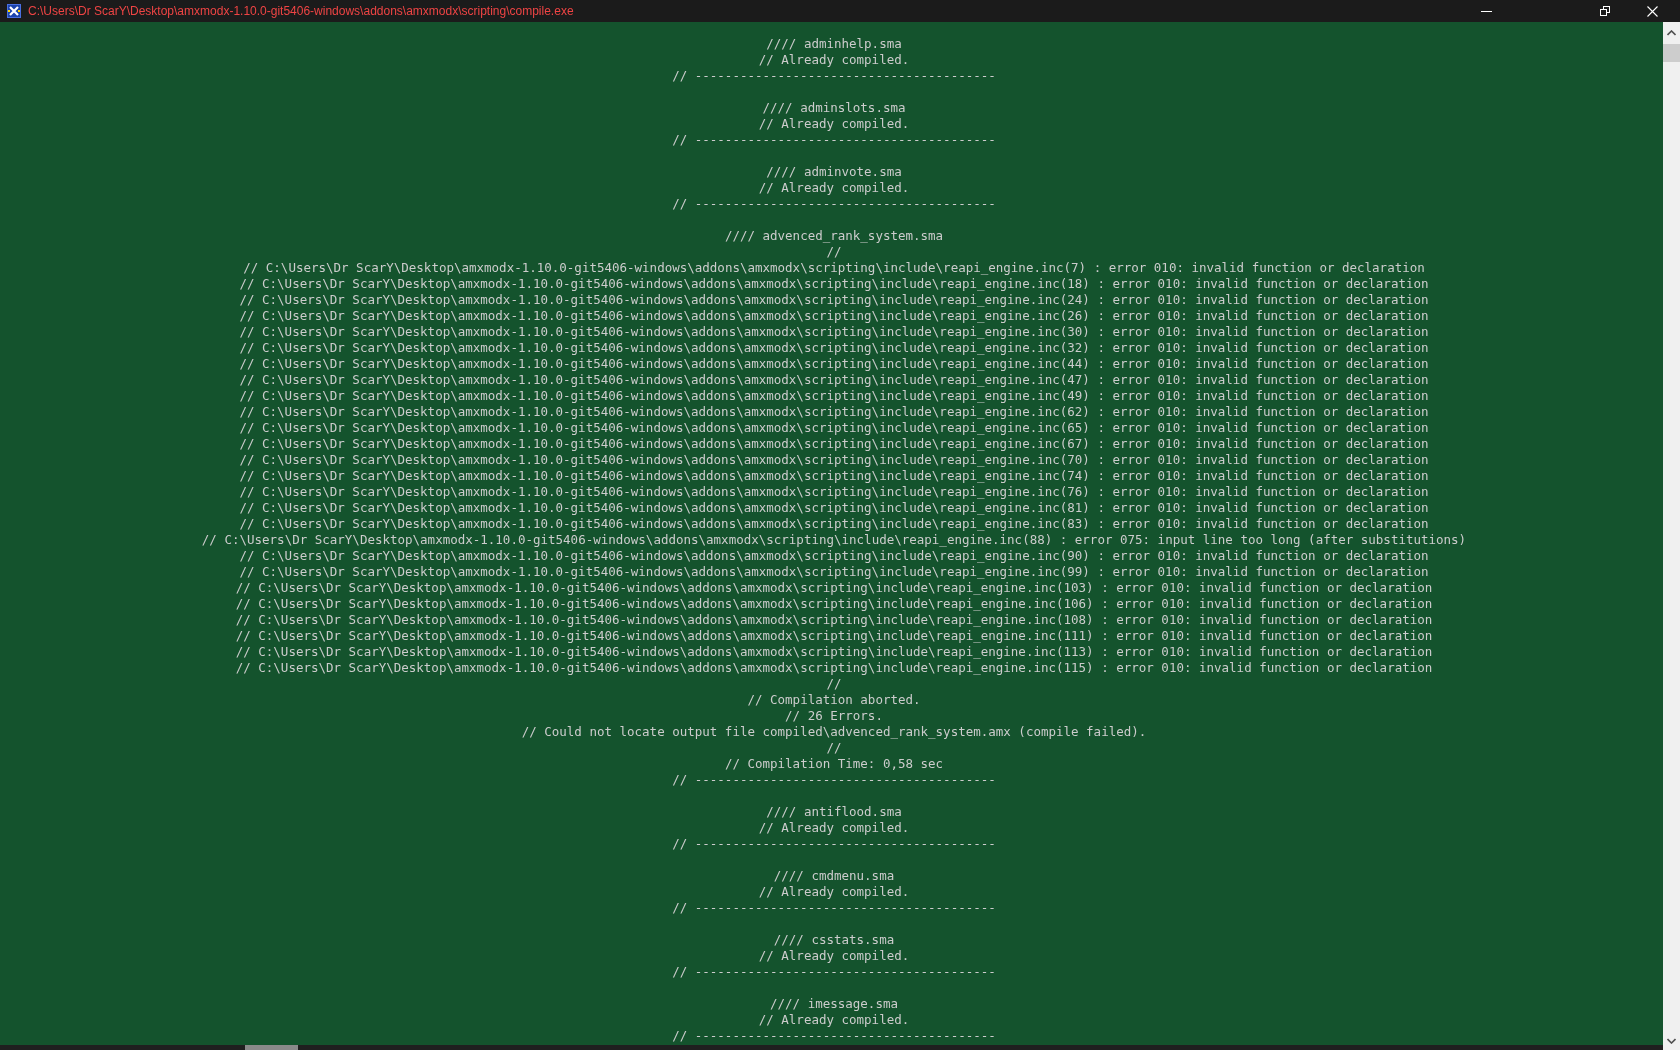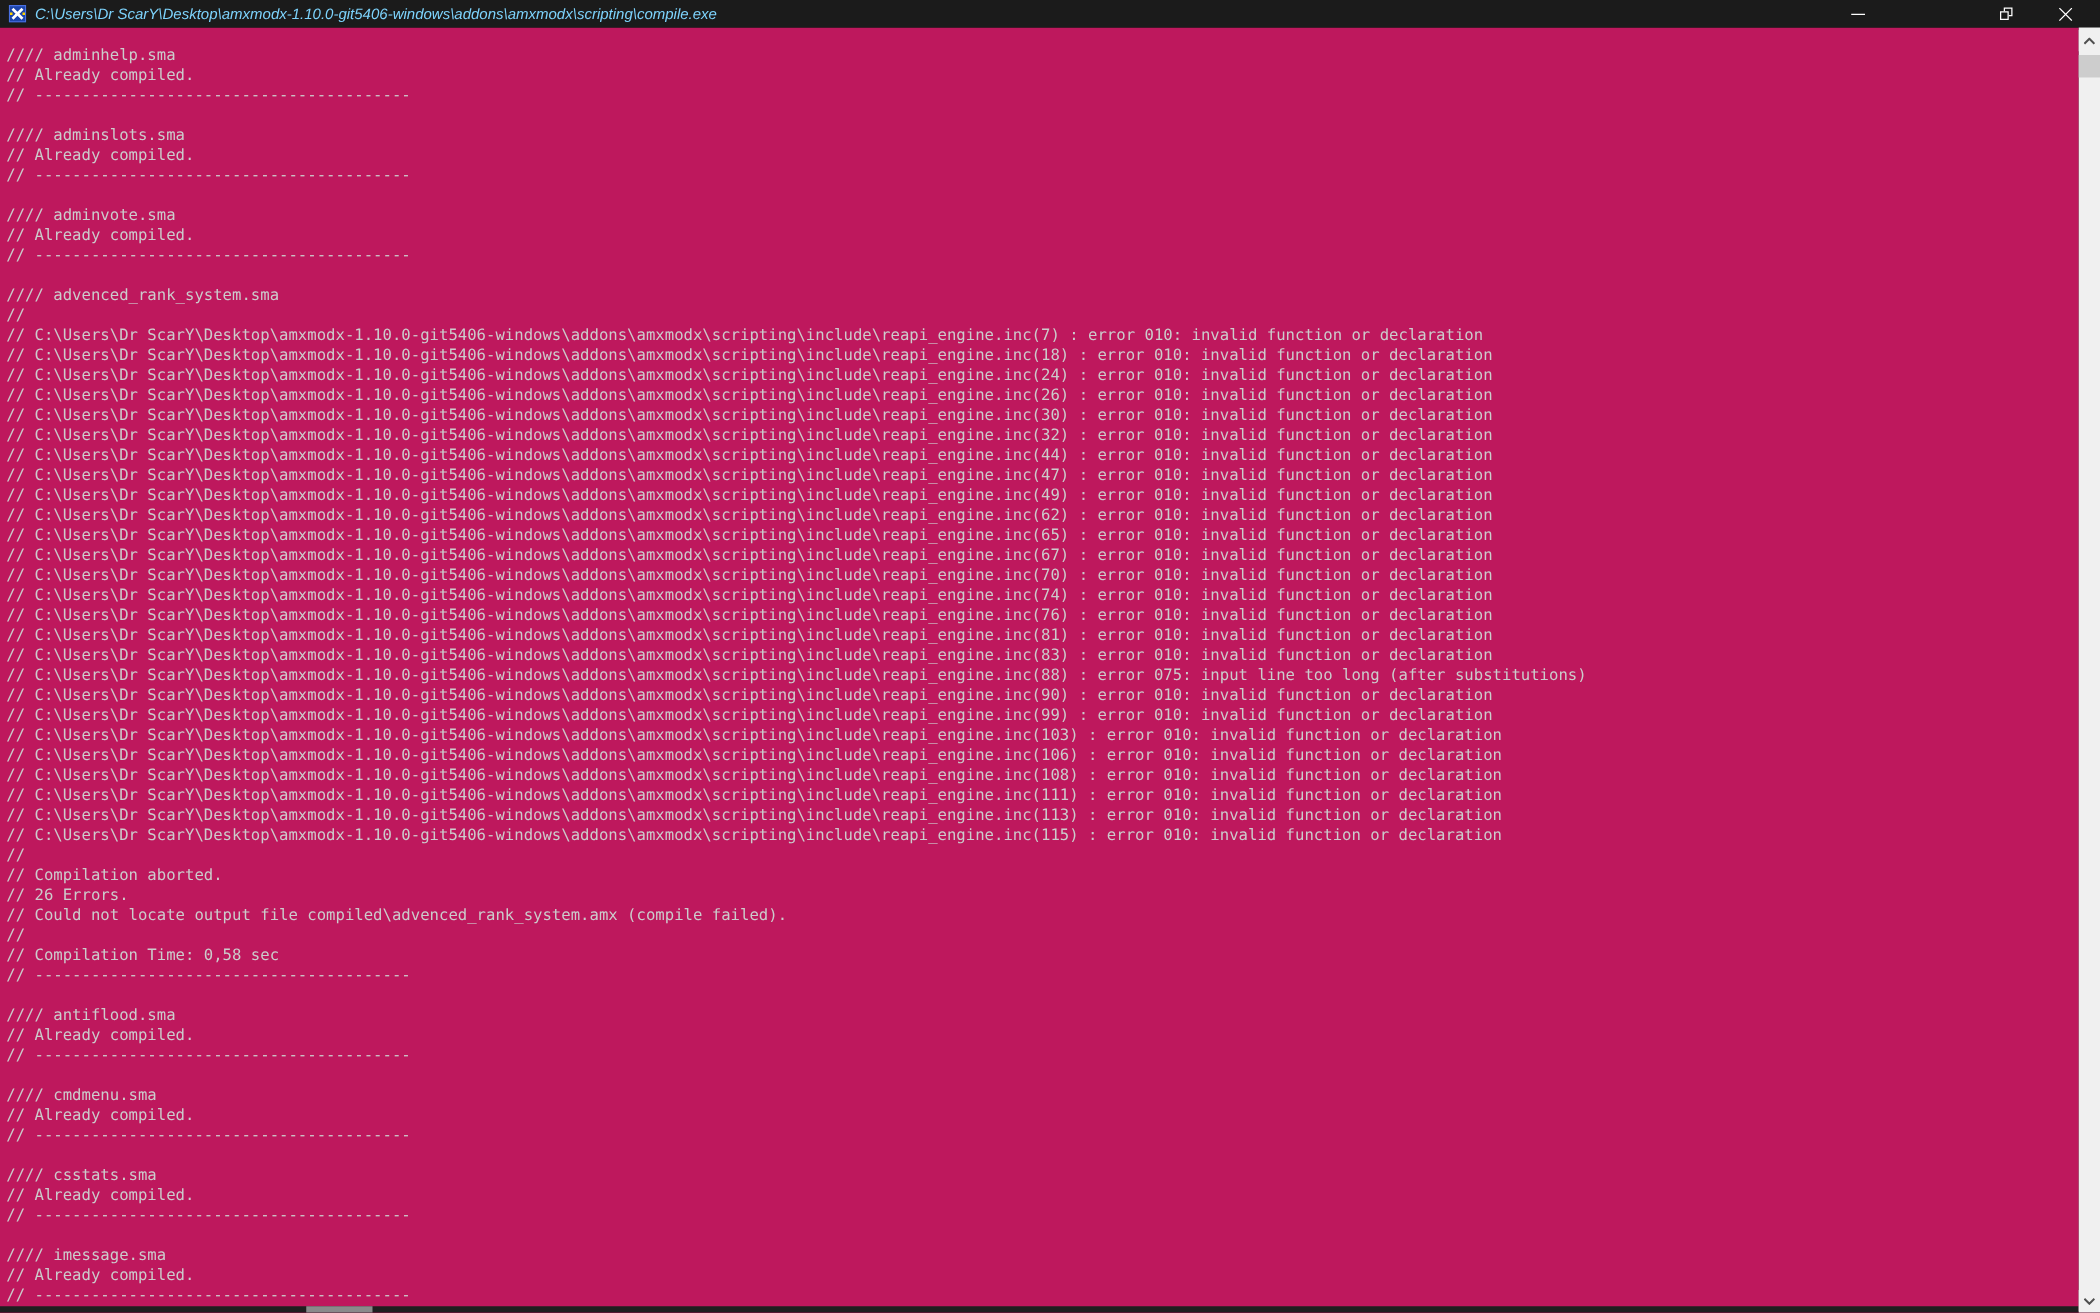--- a/index.html
+++ b/index.html
@@ -7,23 +7,22 @@
     width:1680px;height:1050px;overflow:hidden;position:relative;
     background:#0c0c0c;font-family:"Liberation Sans",sans-serif;
   }
   
   .titlebar{
     position:absolute;top:0;left:0;width:1680px;height:22px;
     background:#1b1b1b;display:flex;align-items:center;z-index:5;
   }
   .app-icon{width:14px;height:14px;margin-left:7px;flex:0 0 auto;display:block;}
   .title-text{
-    color:#7dd3fc;font-size:12px;margin-left:7px;white-space:nowrap;
+    color:#ef4444;font-size:12px;margin-left:7px;white-space:nowrap;
     font-family:"Liberation Sans",sans-serif;
-    font-style:italic;
   }
   .win-btn{
     position:absolute;top:0;height:22px;width:45px;
     display:flex;align-items:center;justify-content:center;
     background:transparent;border:none;padding:0;cursor:default;
   }
   .btn-min{left:1464px;}
   .btn-max{left:1583px;}
   .btn-close{left:1630px;}
   .glyph-min{width:11px;height:1px;background:#ffffff;display:block;}
@@ -32,21 +31,21 @@
     position:absolute;top:0;left:3px;width:7px;height:7px;
     border:1px solid #ffffff;box-sizing:border-box;
   }
   .glyph-restore .sq-front{
     position:absolute;top:3px;left:0;width:7px;height:7px;
     border:1px solid #ffffff;box-sizing:border-box;background:#1b1b1b;
   }
   
   .console{
     position:absolute;top:22px;left:0;right:17px;bottom:0;
-    background:#be185d;overflow:hidden;
+    background:#14532d;overflow:hidden;text-align:center;
   }
   .console-text{
     margin:0;padding:14px 0 0 5px;
     font-family:"DejaVu Sans Mono","Liberation Mono",monospace;
     font-size:12.5px;line-height:16px;color:#cccccc;
     white-space:pre;
   }
   .line{min-height:16px;white-space:pre;}
   
   .vscroll{

